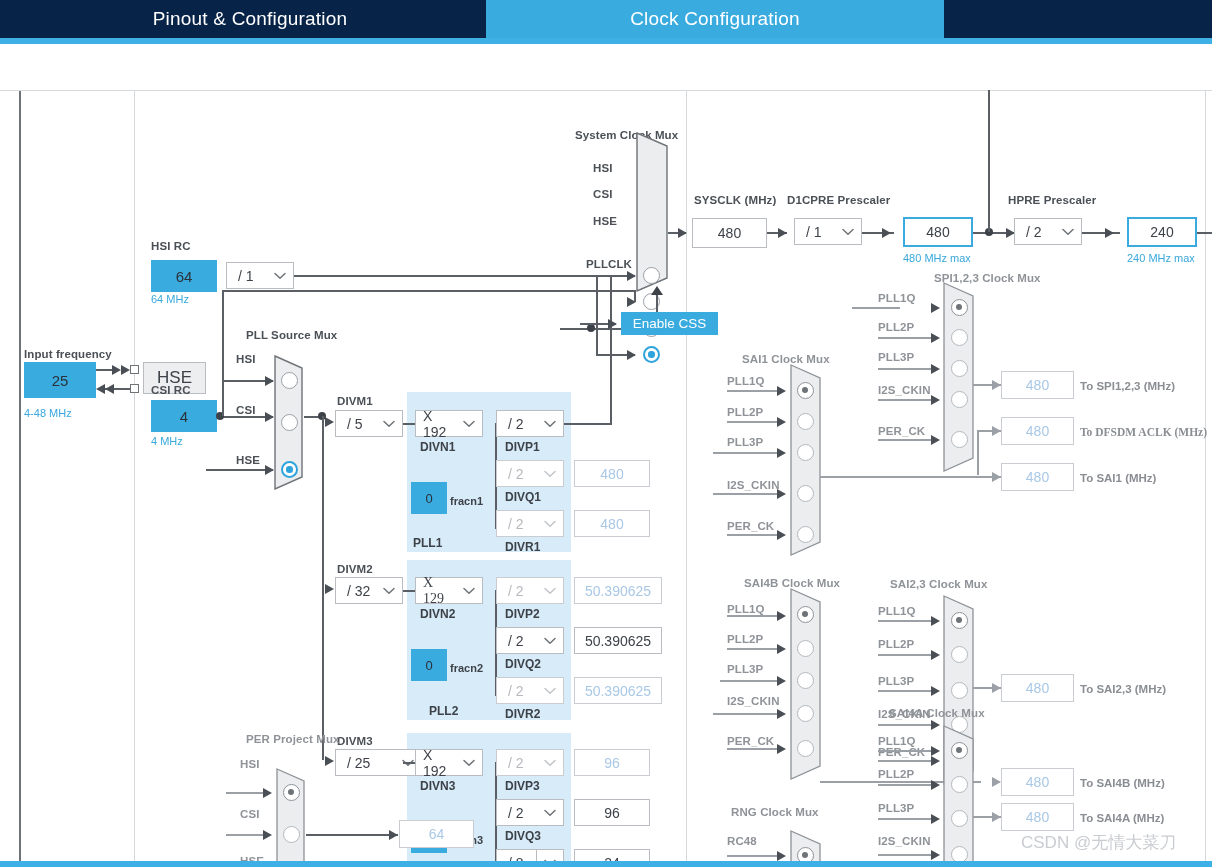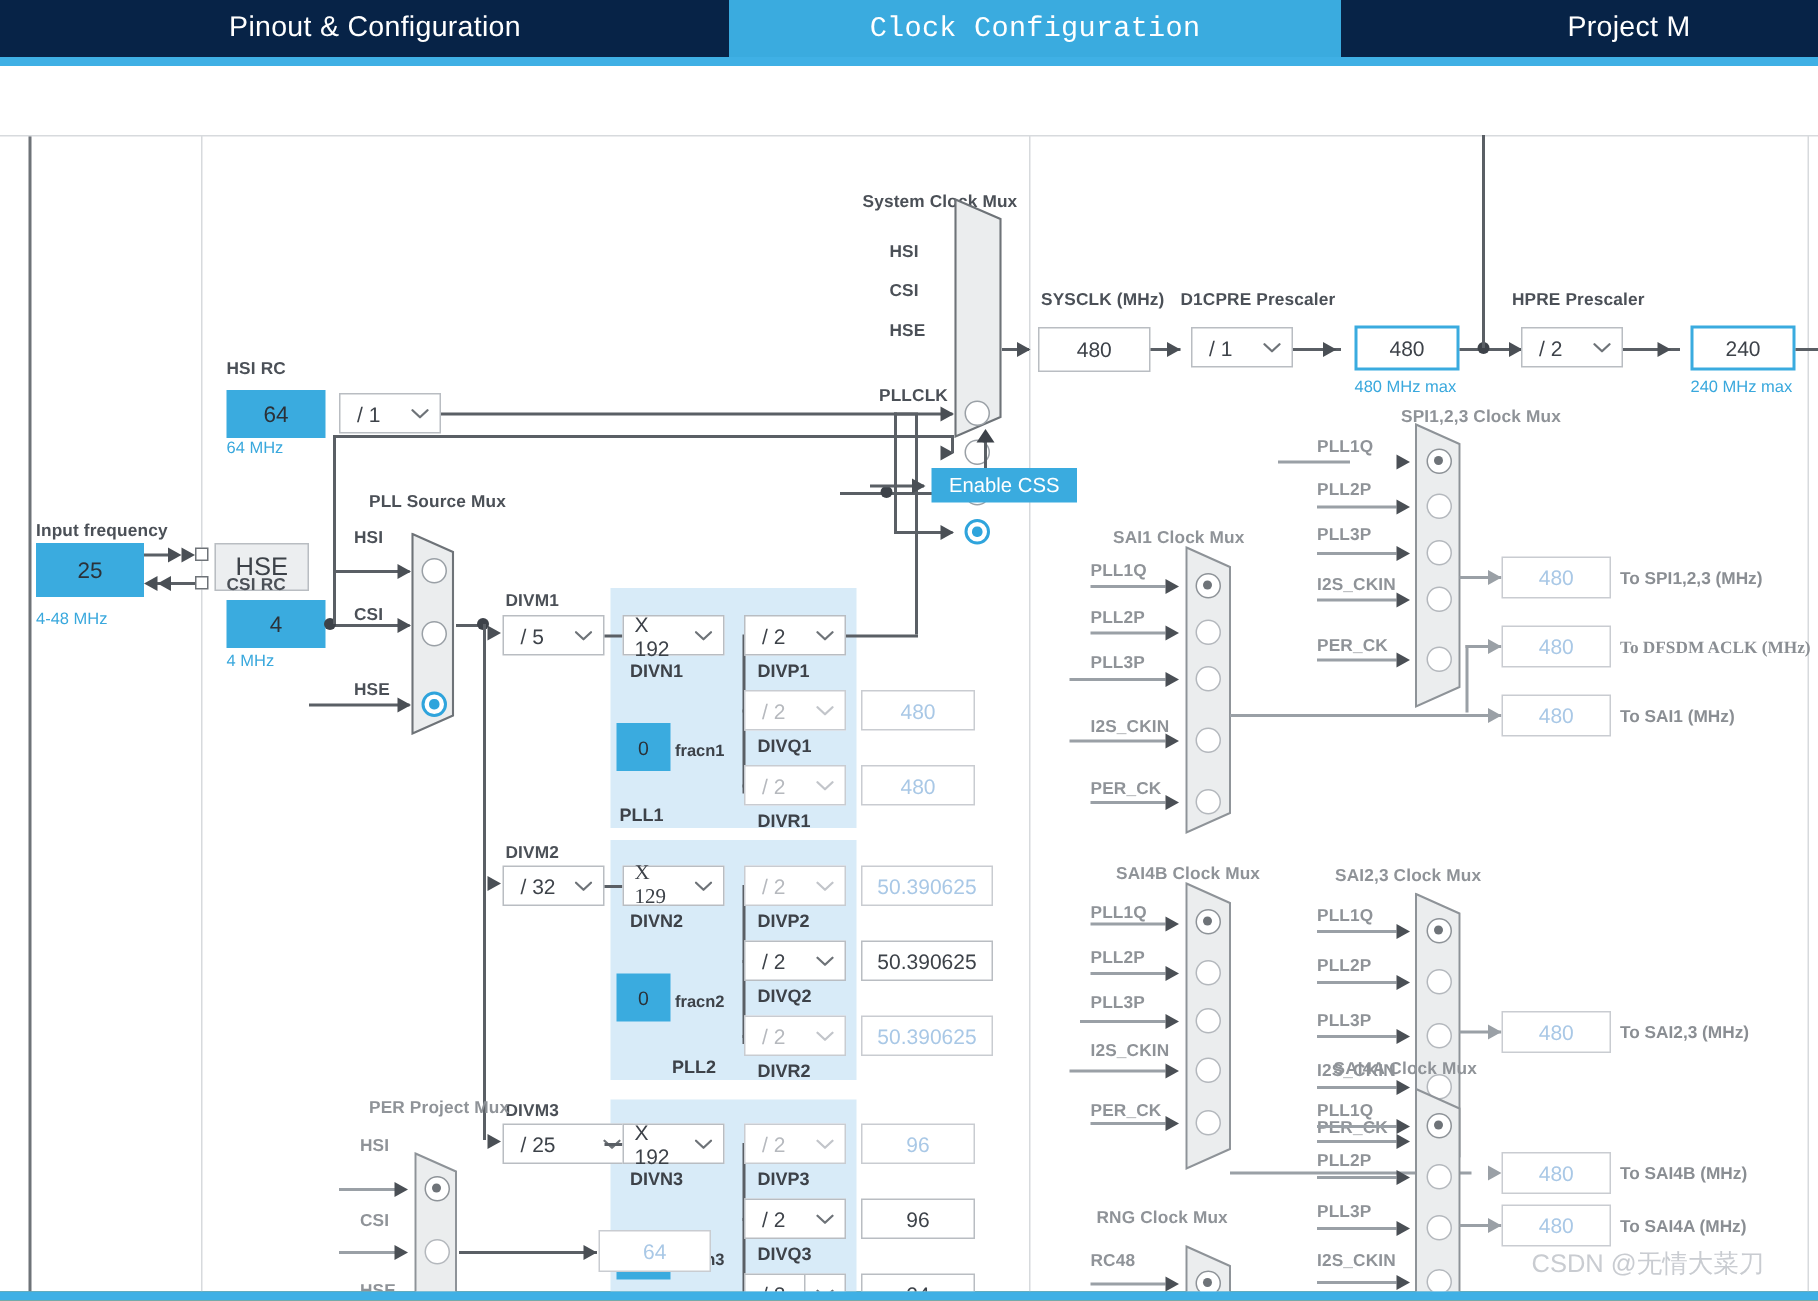--- a/index.html
+++ b/index.html
@@ -1,17 +1,17 @@
 <!DOCTYPE html>
 <html><head>
 <meta charset="utf-8">
 <style>
   html,body{margin:0;padding:0;background:#fff;}
   body{width:1212px;height:867px;overflow:hidden;font-family:"Liberation Sans",sans-serif;-webkit-font-smoothing:antialiased;}
-  #root{position:relative;width:1212px;height:867px;overflow:hidden;background:#14532d;}
+  #root{position:relative;width:1212px;height:867px;overflow:hidden;background:#6d28d9;}
 
   
   .tabbar{position:absolute;left:0;top:0;width:1212px;height:38px;background:#072347;}
   .tab{position:absolute;top:0;height:38px;display:flex;align-items:center;justify-content:center;
        color:#ffffff;font-size:19px;letter-spacing:.2px;white-space:nowrap;}
   .tab.active{background:#3aabdf;}
   .tabbar-underline{position:absolute;left:0;top:38px;width:1212px;height:6px;background:#3fb0e5;}
 
   
   .toolbar{position:absolute;left:0;top:44px;width:1212px;height:46px;background:#fff;}
@@ -92,25 +92,22 @@
 </style>
 </head>
 <body>
 
 <div id="root">
 
   <div class="tabbar">
     <div class="tab" style="left:14px;width:472px;">
       <span>Pinout &amp; Configuration</span>
     </div>
-    <div class="tab active" style="left:486px;width:408px;font-family:Liberation Mono, monospace;">
+    <div class="tab active" style="left:486px;width:458px;">
       <span>Clock Configuration</span>
-    </div>
-    <div class="tab" style="left:960px;width:252px;">
-      <span>Project M</span>
     </div>
   </div>
   <div class="tabbar-underline"></div>
 
   <div class="toolbar">
     <div class="tbicon" style="left:585px;">
       <svg width="28" height="28" viewBox="0 0 28 28" fill="none" stroke="#3aabdf" stroke-width="1.8">
         <path d="M18 9 H10 a4 4 0 0 0 0 8 H18"></path>
         <path d="M13 5.5 L9.3 9 L13 12.5" stroke-linejoin="round" stroke-linecap="round"></path>
       </svg>
@@ -308,21 +305,21 @@
       <span class="sv" style="padding-left:7px;">X 129</span>
       <span class="chev">
           <svg width="12" height="8" viewBox="0 0 12 8" fill="none" stroke="#6e7378" stroke-width="1.5">
             <path d="M1 1.5 L6 6.2 L11 1.5" stroke-linecap="round" stroke-linejoin="round"></path>
           </svg>
         </span>
     </div>
     <div class="lbl-dark" style="left:420px;top:517px;text-align:right;">DIVN2</div>
     <div class="bluebox sm" style="left:411px;top:559px;width:36px;height:32px;">0</div>
     <div class="lbl-dark" style="left:450px;top:572px;font-size:11px;">fracn2</div>
-    <div class="lbl-dark" style="left:432px;top:614px;padding-left:16px;">PLL2</div>
+    <div class="lbl-dark" style="left:413px;top:614px;padding-left:16px;">PLL2</div>
     <div class="wire v" style="left:495px;top:500px;height:106px;"></div>
     <div class="wire h" style="left:495px;top:550px;width:10px;"></div>
     <div class="wire h" style="left:495px;top:600px;width:10px;"></div>
     <div class="sel dim" style="left:496px;top:487px;width:68px;height:27px;">
       <span class="sv">/ 2</span>
       <span class="chev">
           <svg width="12" height="8" viewBox="0 0 12 8" fill="none" stroke="#c2c5ca" stroke-width="1.5">
             <path d="M1 1.5 L6 6.2 L11 1.5" stroke-linecap="round" stroke-linejoin="round"></path>
           </svg>
         </span>

